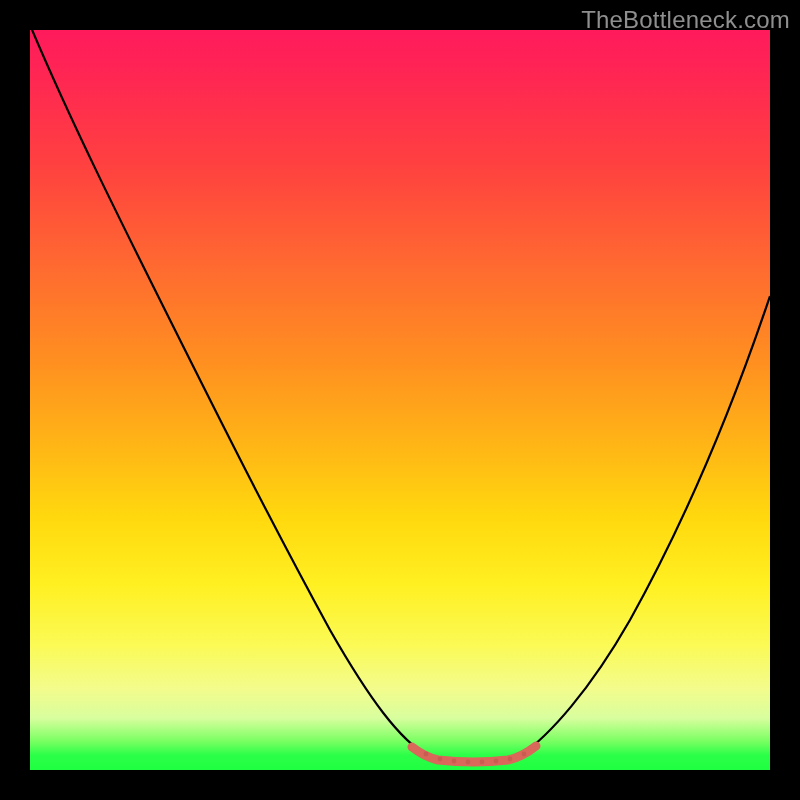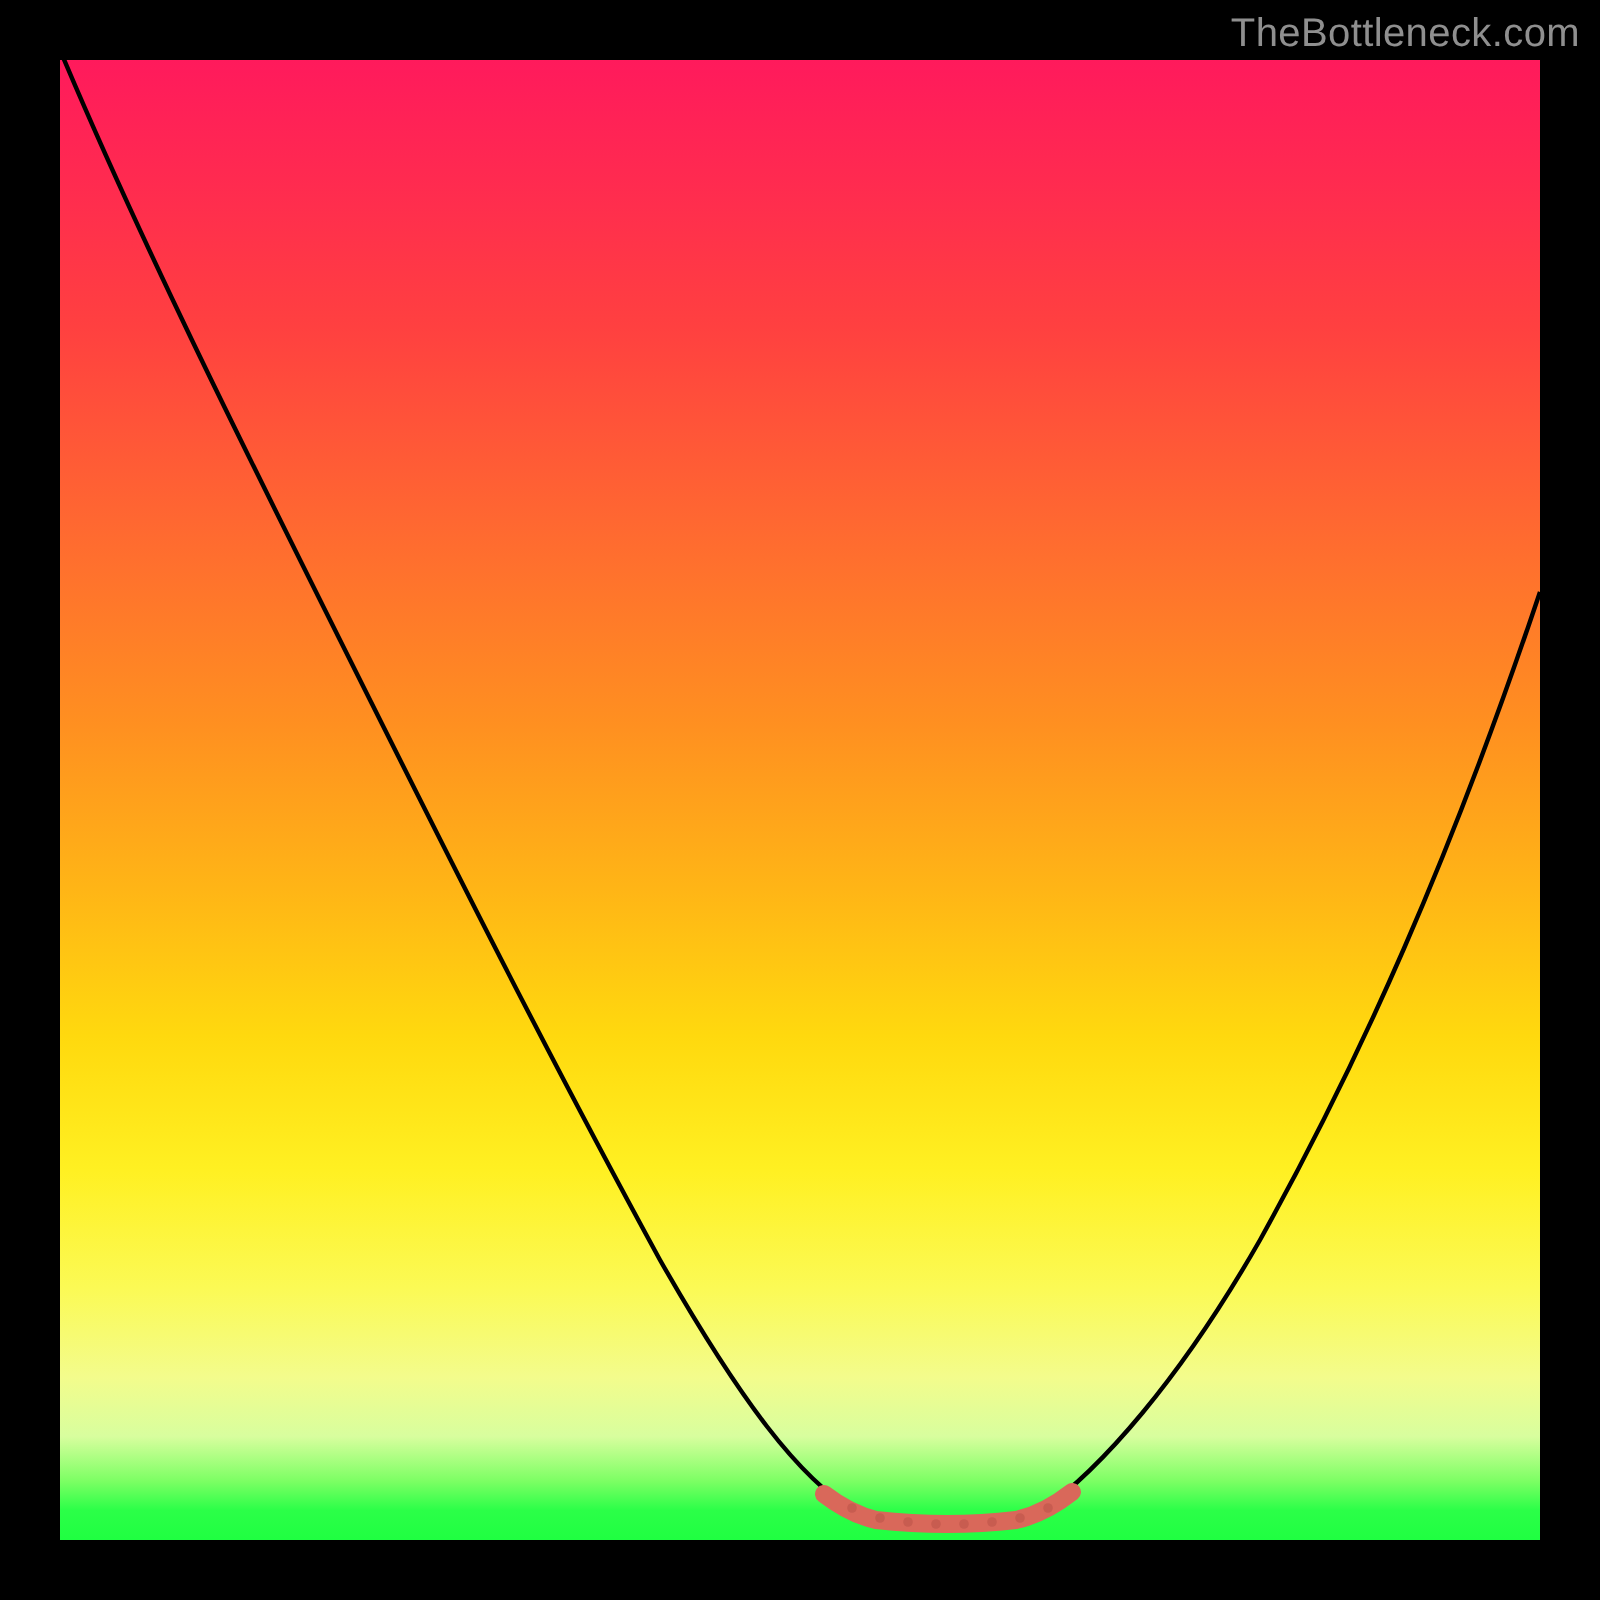--- a/index.html
+++ b/index.html
@@ -48,21 +48,21 @@
     top: 0;
     width: 740px;
     height: 740px;
     pointer-events: none;
   }
   .watermark {
     position: absolute;
     top: 6px;
     right: 10px;
     color: #8f8f8f;
-    font-size: 20px;
+    font-size: 24px;
     letter-spacing: 0.2px;
     user-select: none;
   }
 </style>
 </head>
 <body>
 
 <div class="frame">
 
   <div class="plot-area">

